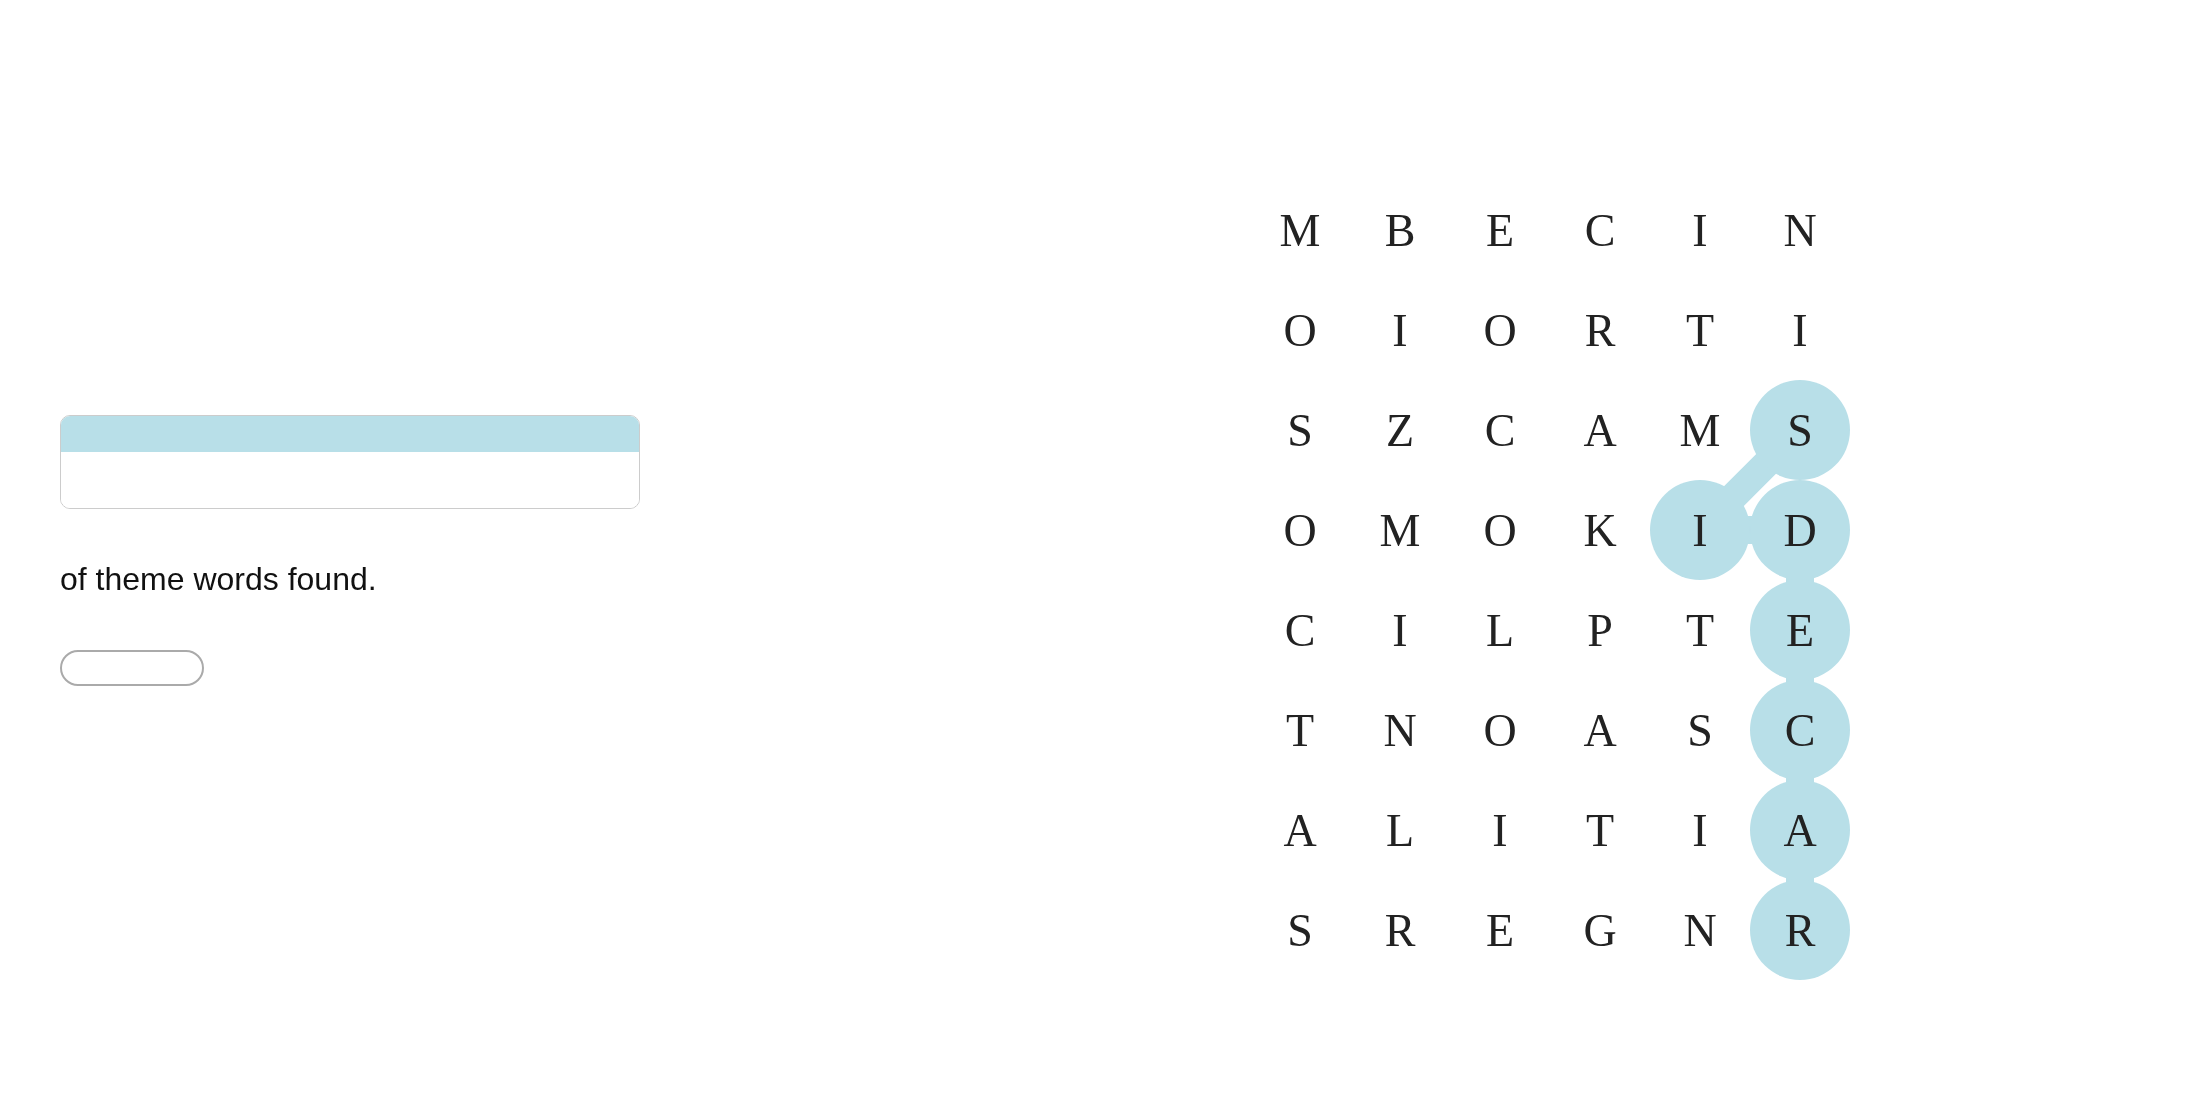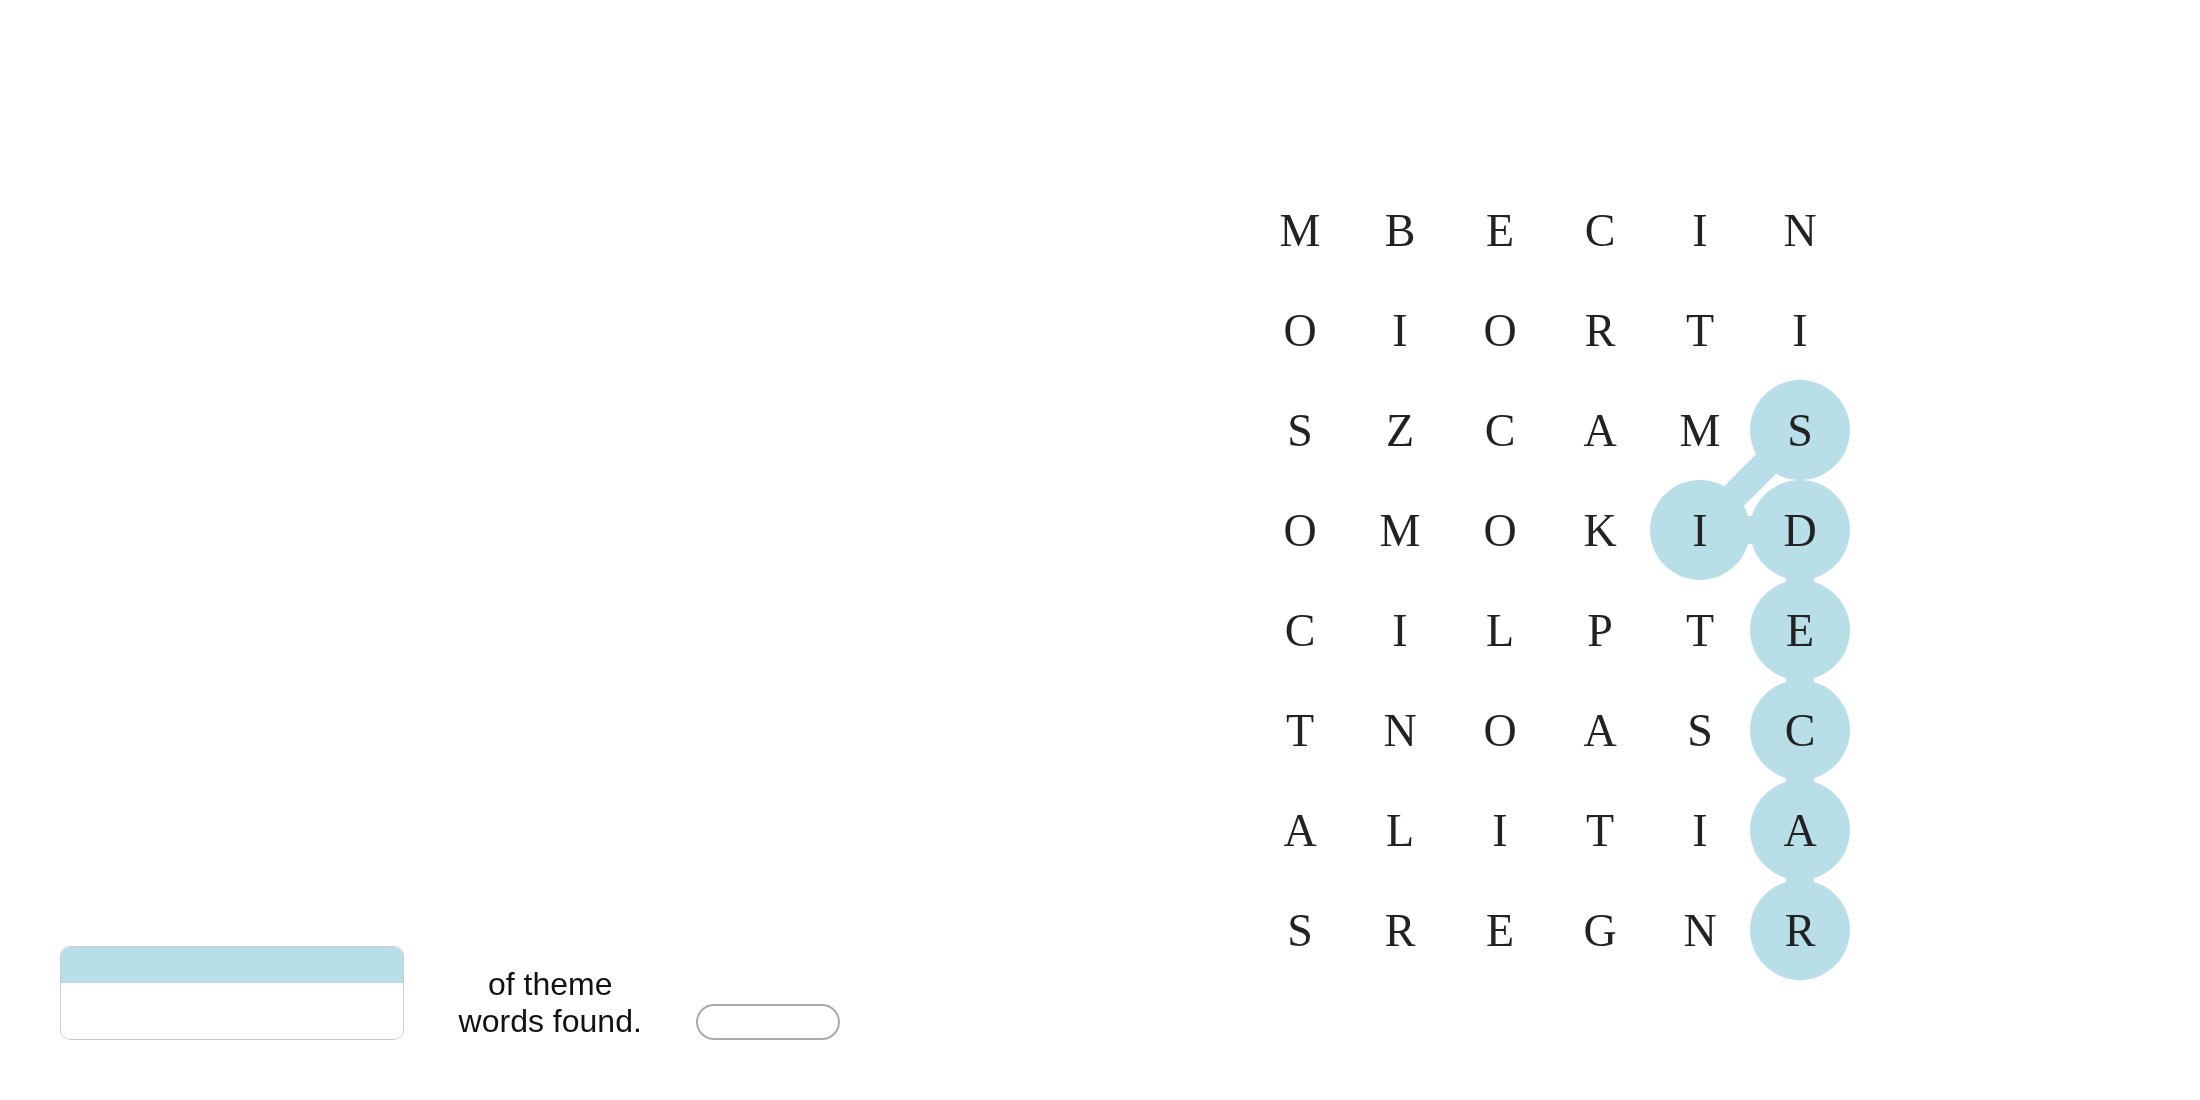--- a/index.html
+++ b/index.html
@@ -20,21 +20,22 @@
       width: 2200px;
       height: 1100px;
       align-items: center;
     }
 
     
     .left-panel {
       width: 900px;
       height: 100%;
       display: flex;
-      align-items: flex-end;
+      flex-direction: column;
+      align-items: flex-start;
       justify-content: center;
       gap: 52px;
       padding: 60px;
     }
 
     .theme-card {
       width: 580px;
       border: 1.5px solid #cccccc;
       border-radius: 10px;
       overflow: hidden;

